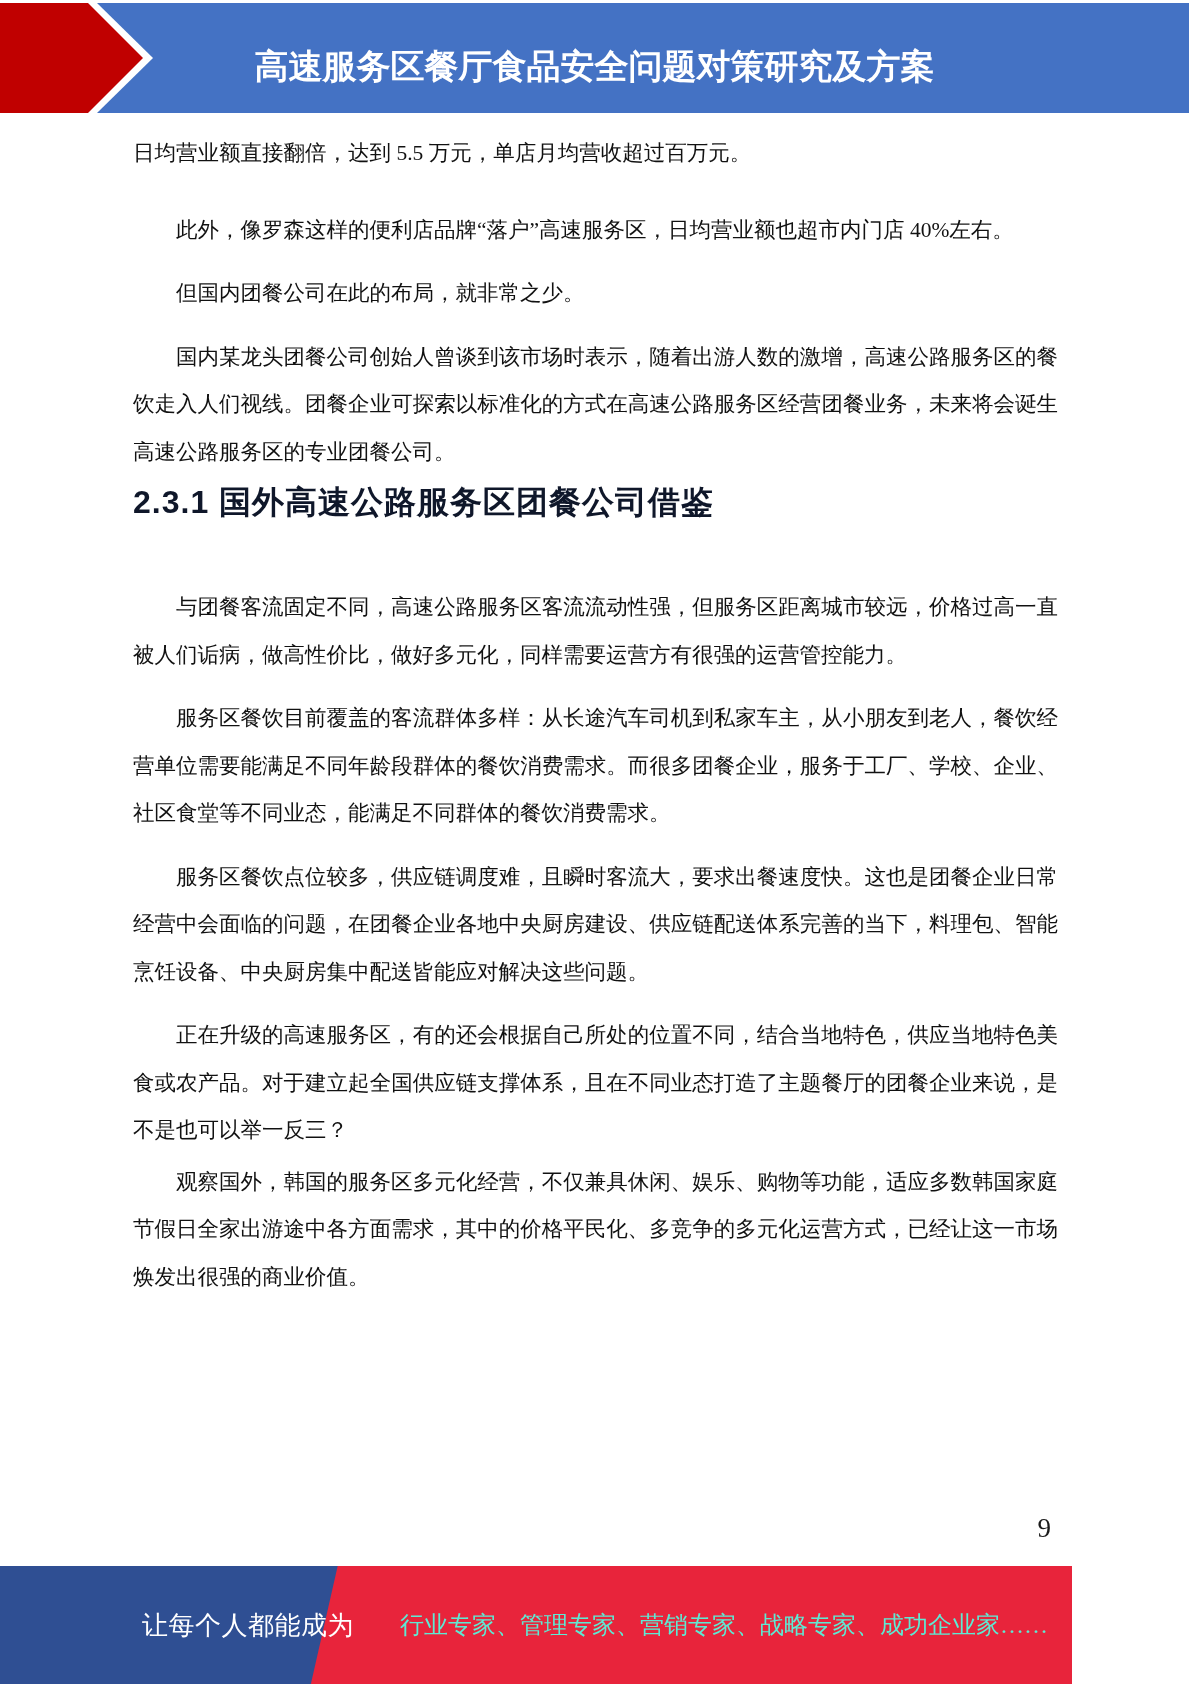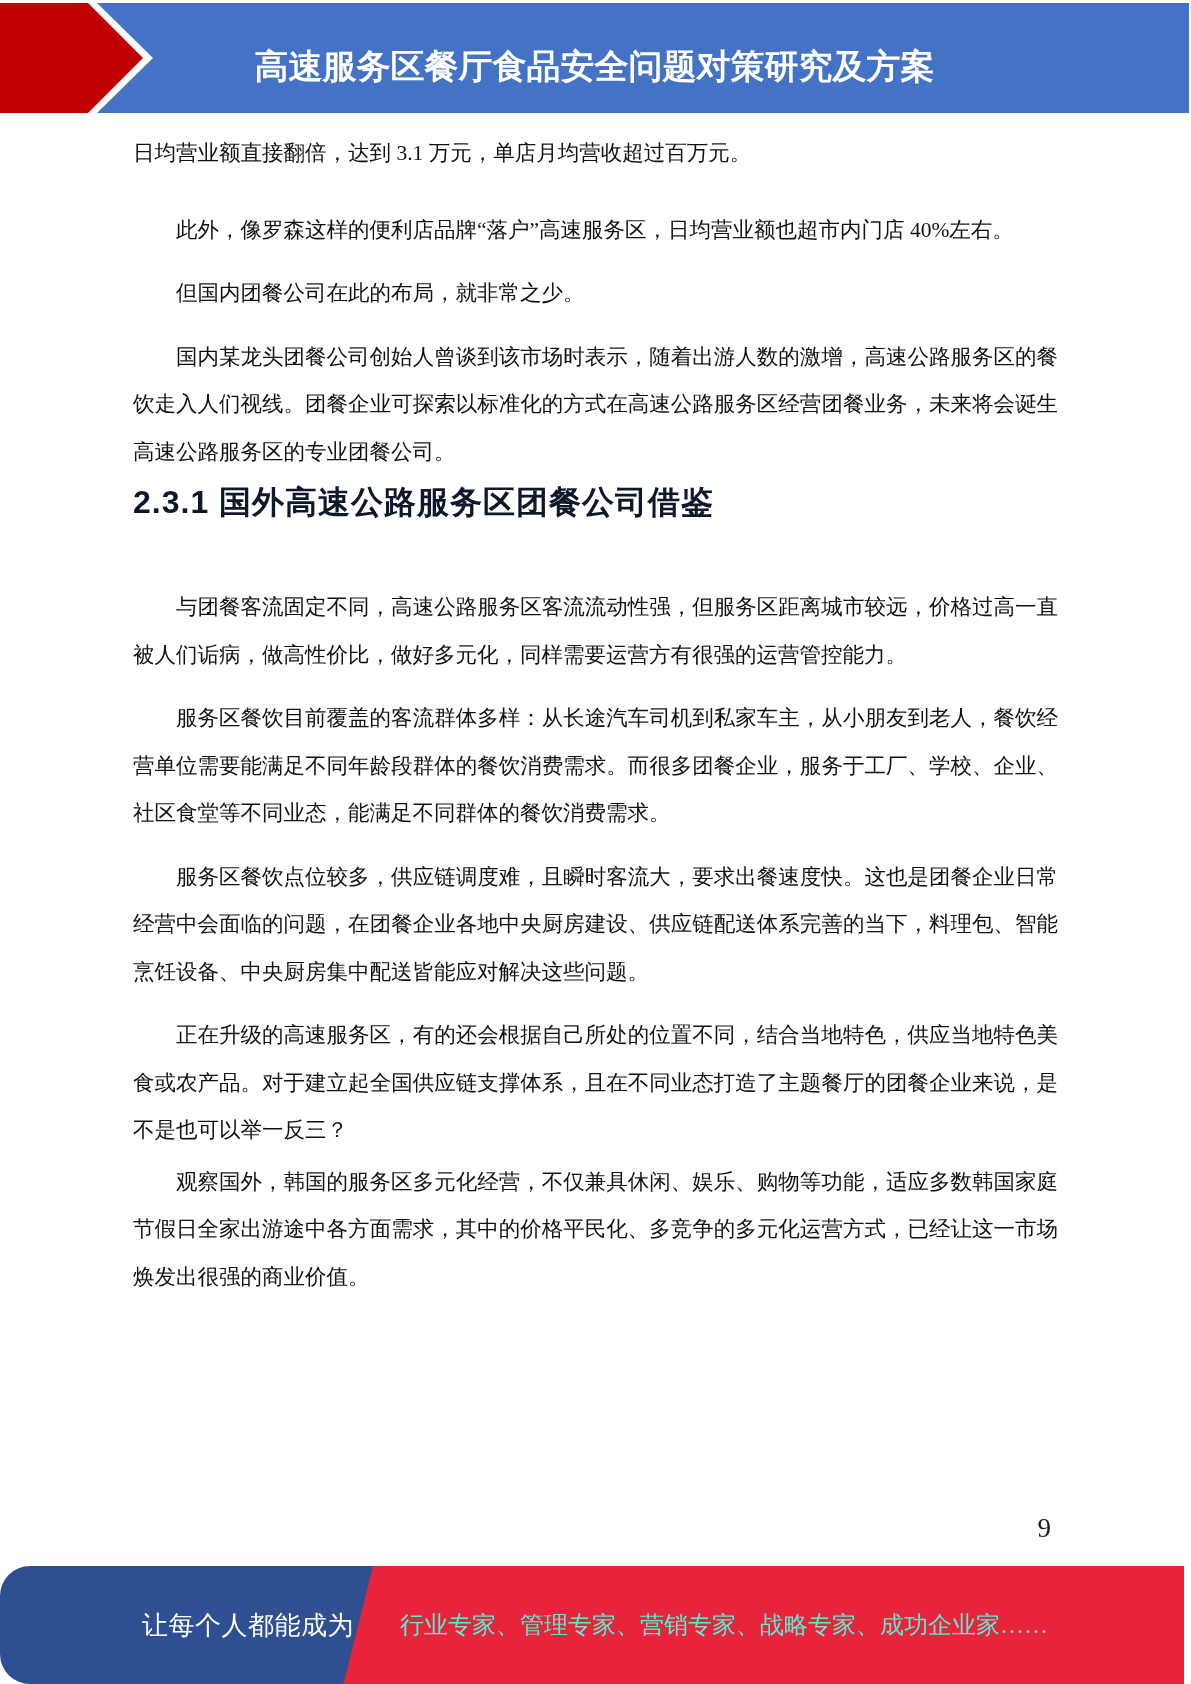--- a/index.html
+++ b/index.html
@@ -88,23 +88,22 @@
     right: 140px;
     font-size: 27px;
     line-height: 40px;
     color: #1a1a1a;
   }
 
   
   .footer {
     position: absolute;
     left: 0; bottom: 0;
-    width: 1184px; height: 118px;
+    width: 1072px; height: 118px;
     background: var(--footer-blue);
-    border-radius: 30px;
   }
   .footer-red {
     position: absolute;
     inset: 0;
     background: var(--footer-red);
     clip-path: polygon(31.5% 0, 100% 0, 100% 100%, 29% 100%);
   }
   .footer-left-text {
     position: absolute;
     left: 142px;
@@ -133,21 +132,21 @@
 
 <div class="page">
 
   <div class="banner">
     <div class="arrow-white"></div>
     <div class="arrow-red"></div>
     <div class="banner-title">高速服务区餐厅食品安全问题对策研究及方案</div>
   </div>
 
   <div class="doc">
-    <p class="gap-lg">日均营业额直接翻倍，达到 3.1 万元，单店月均营收超过百万元。</p>
+    <p class="gap-lg">日均营业额直接翻倍，达到 5.5 万元，单店月均营收超过百万元。</p>
     <p class="indent">此外，像罗森这样的便利店品牌“落户”高速服务区，日均营业额也超市内门店 40%左右。</p>
     <p class="indent">但国内团餐公司在此的布局，就非常之少。</p>
     <p class="indent gap-sm">国内某龙头团餐公司创始人曾谈到该市场时表示，随着出游人数的激增，高速公路服务区的餐饮走入人们视线。团餐企业可探索以标准化的方式在高速公路服务区经营团餐业务，未来将会诞生高速公路服务区的专业团餐公司。</p>
 
     <h2>2.3.1 国外高速公路服务区团餐公司借鉴</h2>
 
     <p class="indent">与团餐客流固定不同，高速公路服务区客流流动性强，但服务区距离城市较远，价格过高一直被人们诟病，做高性价比，做好多元化，同样需要运营方有很强的运营管控能力。</p>
     <p class="indent">服务区餐饮目前覆盖的客流群体多样：从长途汽车司机到私家车主，从小朋友到老人，餐饮经营单位需要能满足不同年龄段群体的餐饮消费需求。而很多团餐企业，服务于工厂、学校、企业、社区食堂等不同业态，能满足不同群体的餐饮消费需求。</p>
     <p class="indent">服务区餐饮点位较多，供应链调度难，且瞬时客流大，要求出餐速度快。这也是团餐企业日常经营中会面临的问题，在团餐企业各地中央厨房建设、供应链配送体系完善的当下，料理包、智能烹饪设备、中央厨房集中配送皆能应对解决这些问题。</p>
     <p class="indent gap-sm">正在升级的高速服务区，有的还会根据自己所处的位置不同，结合当地特色，供应当地特色美食或农产品。对于建立起全国供应链支撑体系，且在不同业态打造了主题餐厅的团餐企业来说，是不是也可以举一反三？</p>

